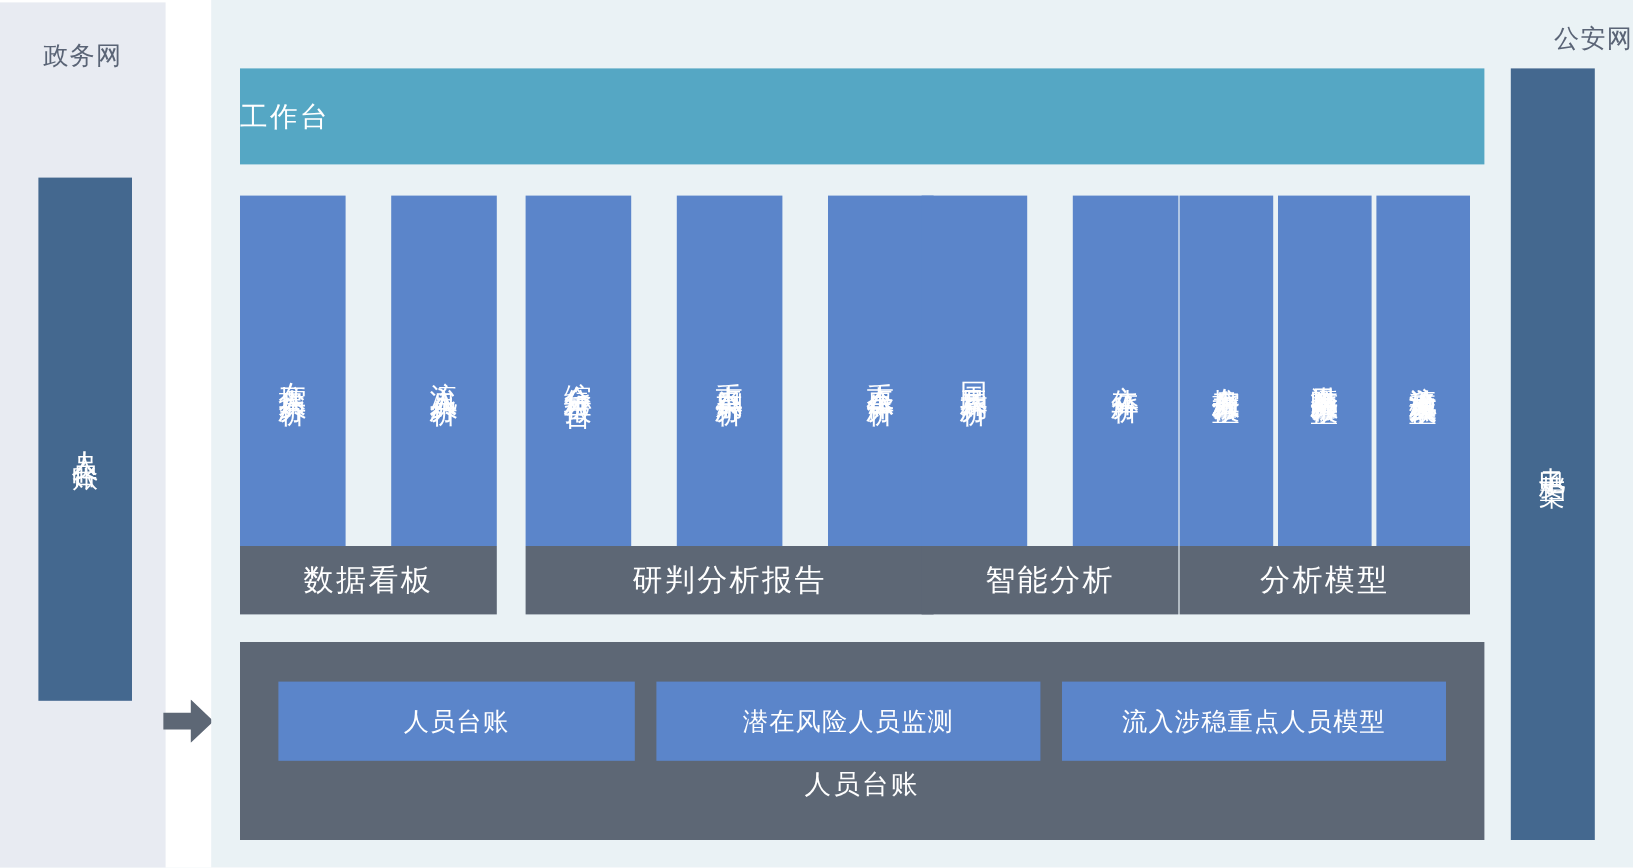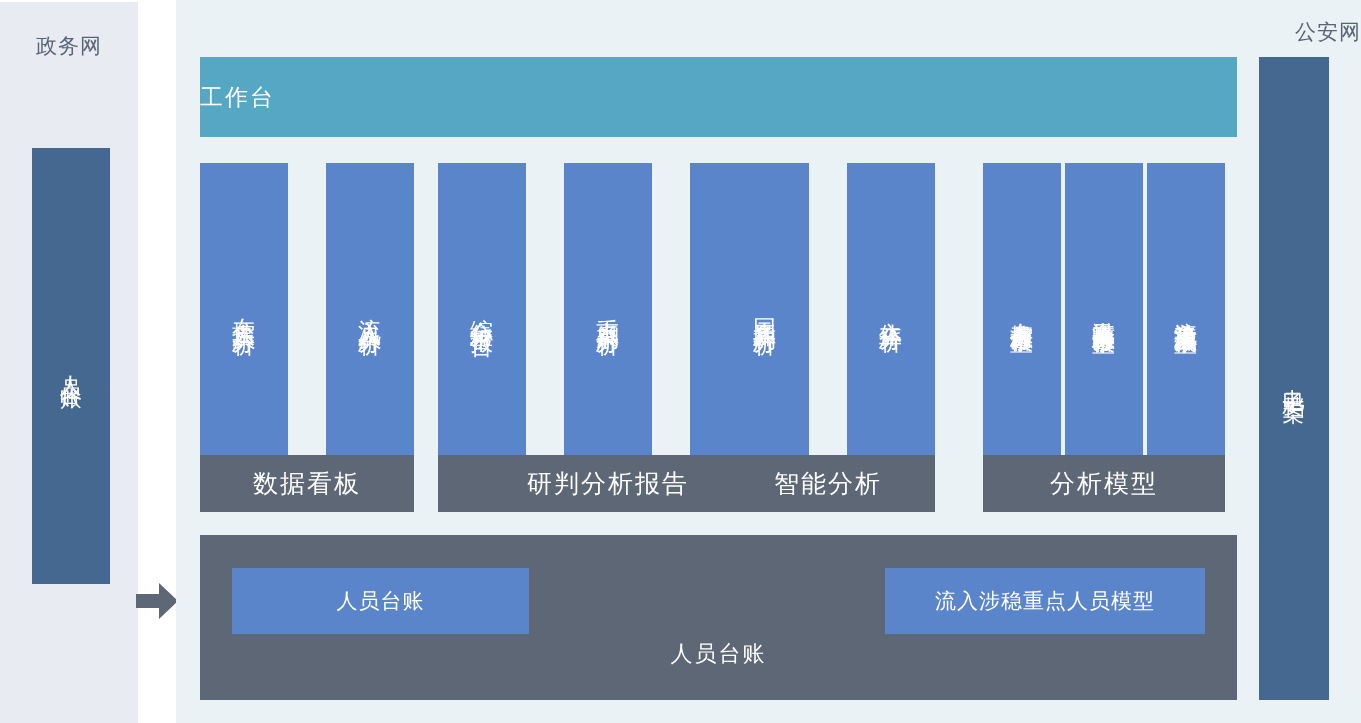--- a/index.html
+++ b/index.html
@@ -154,21 +154,21 @@
     align-items: center;
     justify-content: center;
     color: #ffffff;
     font-size: 25px;
     letter-spacing: 2px;
   }
 
   
   .g1 { left: 0px;   width: 214px; }
   .g2 { left: 238px; width: 340px; }
-  .g3 { left: 521px; width: 214px; }
+  .g3 { left: 568px; width: 214px; }
   .g4 { left: 783px; width: 242px; }
 
   .g1 .card { width: 88px; }
   .g2 .card { width: 88px; }
   .g3 .card { width: 88px; }
   .g4 .card { width: 78px; }
 
   
   .ledger {
     position: absolute;
@@ -315,20 +315,23 @@
         </div>
       </div>
 
     </div>
 
     <div class="ledger">
       <div class="ledger-tiles">
         <div class="tile t1">
           <span>人员台账</span>
         </div>
+        <div class="tile t2">
+          <span>潜在风险人员监测</span>
+        </div>
         <div class="tile t3">
           <span>流入涉稳重点人员模型</span>
         </div>
       </div>
       <div class="ledger-label">人员台账</div>
     </div>
 
   </div>
 
   <div class="archive-card">

